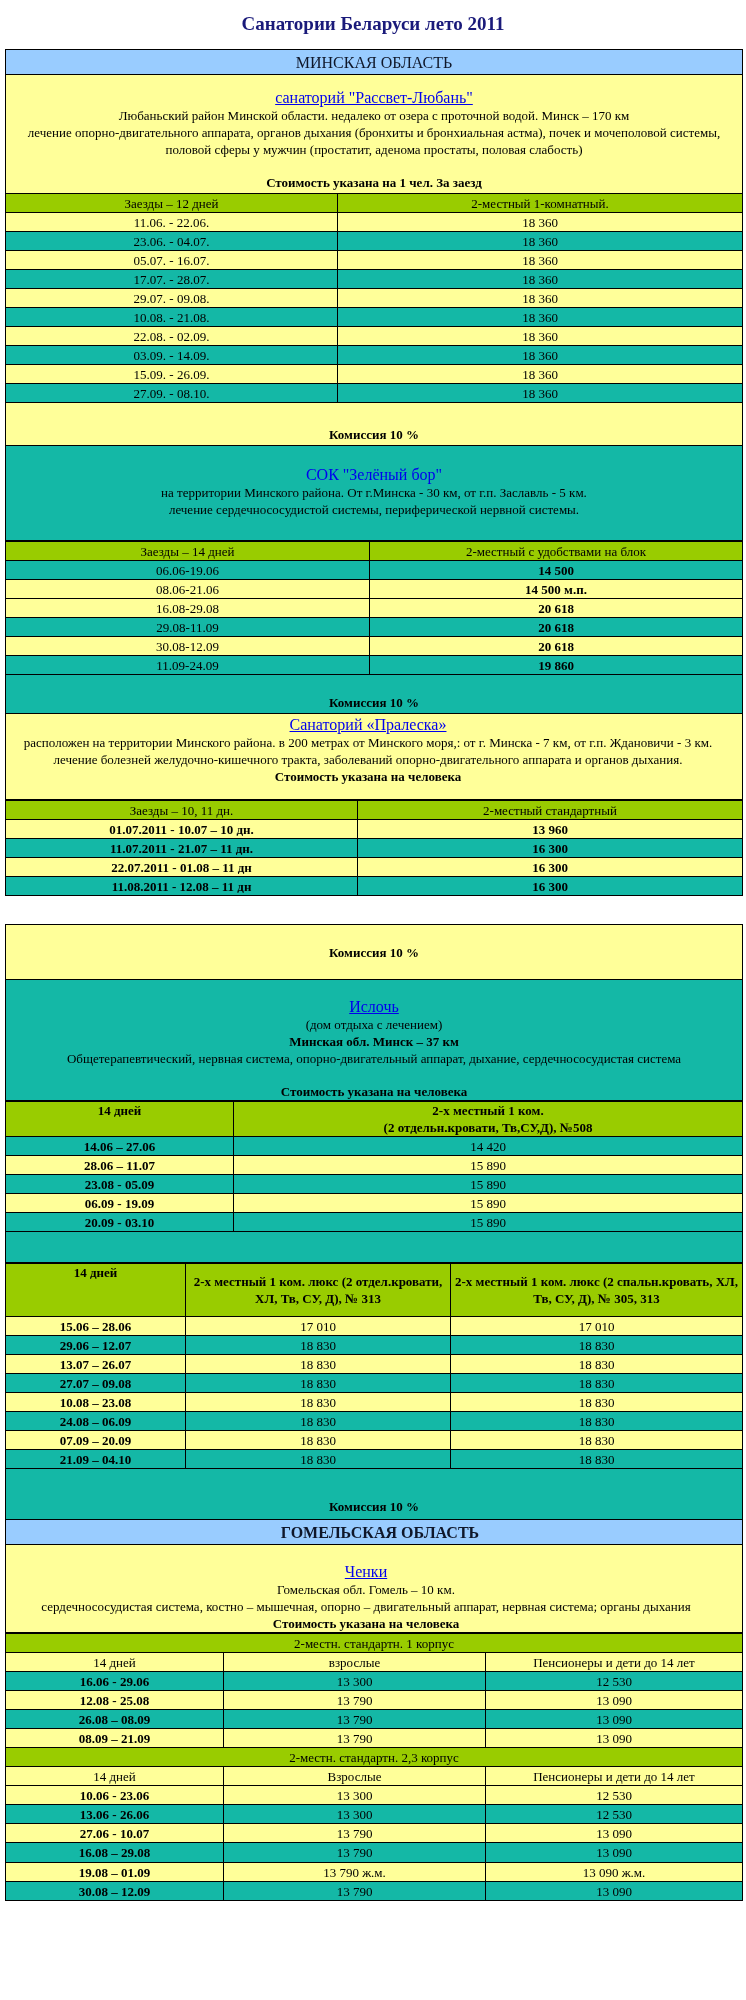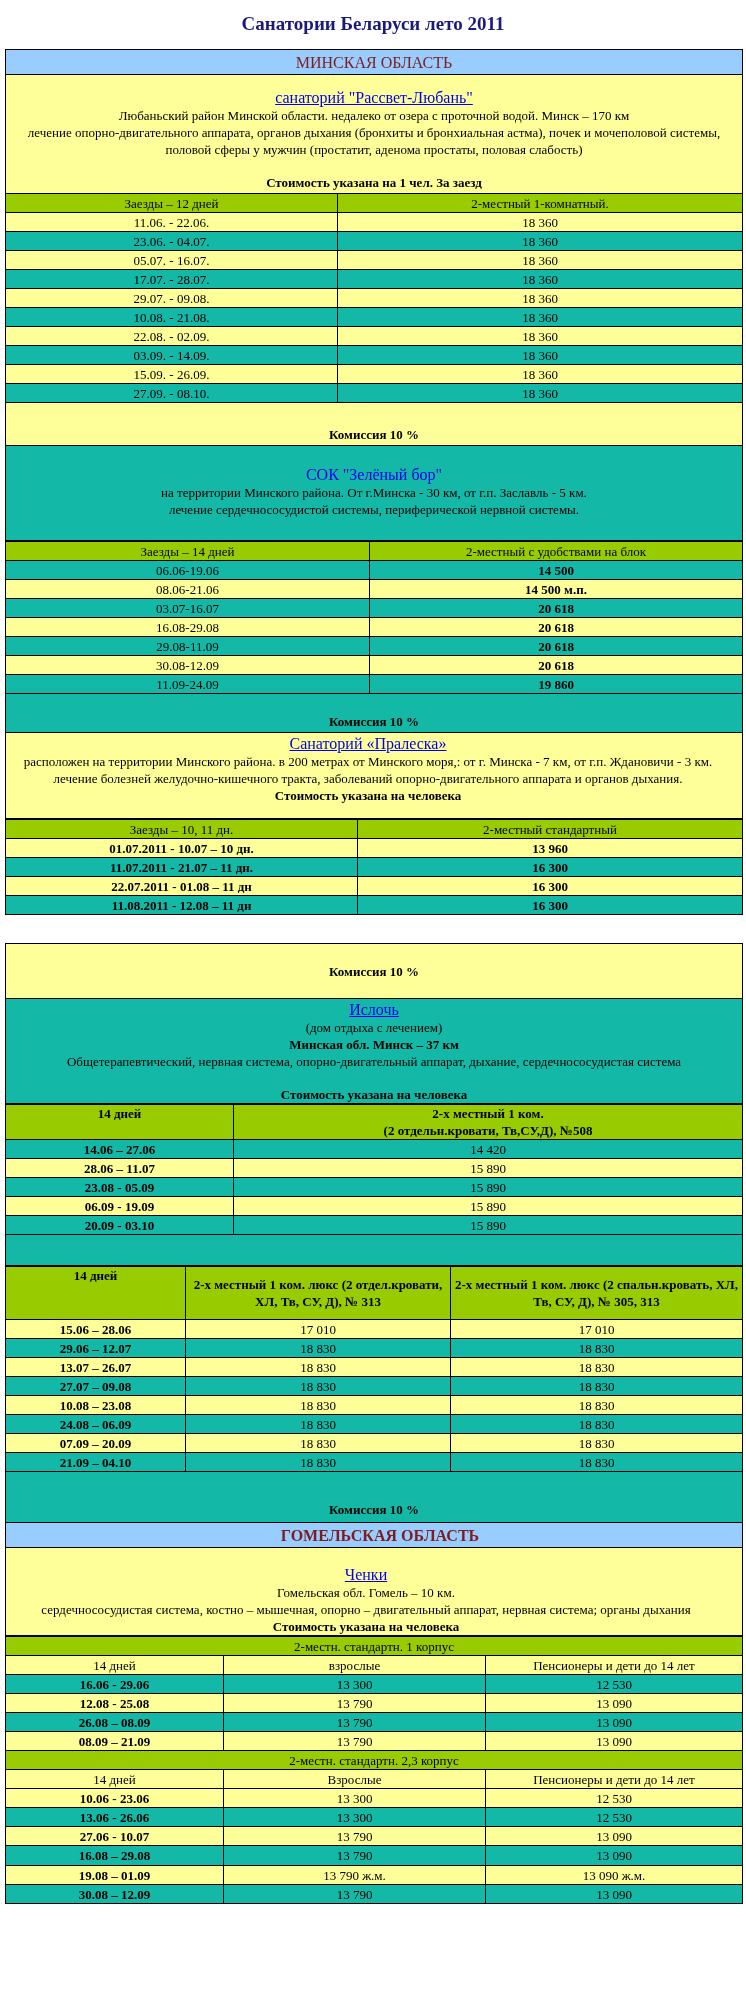--- a/index.html
+++ b/index.html
@@ -1,20 +1,20 @@
 <!DOCTYPE html>
 <html><head>
 <meta charset="utf-8">
 <style>
   html, body { margin:0; padding:0; background:#ffffff; }
   body { width:746px; height:2000px; overflow:hidden; font-family:"Liberation Serif", serif; color:#000; font-size:13px; }
   .page-title { text-align:center; font-weight:bold; font-size:19px; color:#1a1a7a; margin:0; padding-top:13px; height:36px; }
   table.blk { border-collapse:collapse; width:737px; margin-left:5px; table-layout:fixed; }
   table.blk td { border:1.5px solid #000; padding:0; text-align:center; line-height:17px; }
-  .region { background:#99ccff; color:#7f1d1d; font-size:16px; height:24px; }
+  .region { background:#99ccff; color:#0f172a; font-size:16px; height:24px; }
   .region.bold { font-weight:bold;padding-left:12px; }
   .y { background:#ffff99; }
   .g { background:#14b8a6; }
   .h { background:#99cc00; }
   .b { font-weight:bold; }
   a.link { color:#0000ee; text-decoration:underline; font-size:16px; }
   a.link.nou { text-decoration:none; }
   .desc { font-size:13px; }
   .row td { height:18px; font-size:13px; }
   .row.tall td { height:19px; }
@@ -112,24 +112,20 @@
         <td>2-местный с удобствами на блок</td>
       </tr>
   <tr class="row g b">
         <td style="font-weight:normal">06.06-19.06</td>
         <td>14 500</td>
       </tr>
   <tr class="row y b">
         <td style="font-weight:normal">08.06-21.06</td>
         <td>14 500   м.п.</td>
       </tr>
-  <tr class="row g b">
-        <td style="font-weight:normal">03.07-16.07</td>
-        <td>20 618</td>
-      </tr>
   <tr class="row y b">
         <td style="font-weight:normal">16.08-29.08</td>
         <td>20 618</td>
       </tr>
   <tr class="row g b">
         <td style="font-weight:normal">29.08-11.09</td>
         <td>20 618</td>
       </tr>
   <tr class="row y b">
         <td style="font-weight:normal">30.08-12.09</td>
@@ -185,21 +181,21 @@
 
 <table class="blk">
   <colgroup>
       <col style="width:737px">
     </colgroup>
   <tbody>
       <tr>
         <td class="y b" style="height:54px;">Комиссия 10 %</td>
       </tr>
   <tr>
-        <td class="g" style="padding:2px 4px 0 4px;text-align:center;">
+        <td class="g" style="padding:18px 4px 0 4px;text-align:center;">
     <a class="link" href="#">Ислочь</a><br>
     <span class="desc">(дом отдыха с лечением)</span><br>
     <span class="b">Минская обл. Минск – 37 км</span><br>
     <span class="desc">Общетерапевтический, нервная система, опорно-двигательный аппарат, дыхание, сердечнососудистая система</span>
     <div style="height:16px"></div>
     <span class="b">Стоимость указана на человека</span>
   </td>
       </tr>
 </tbody>
   </table>

